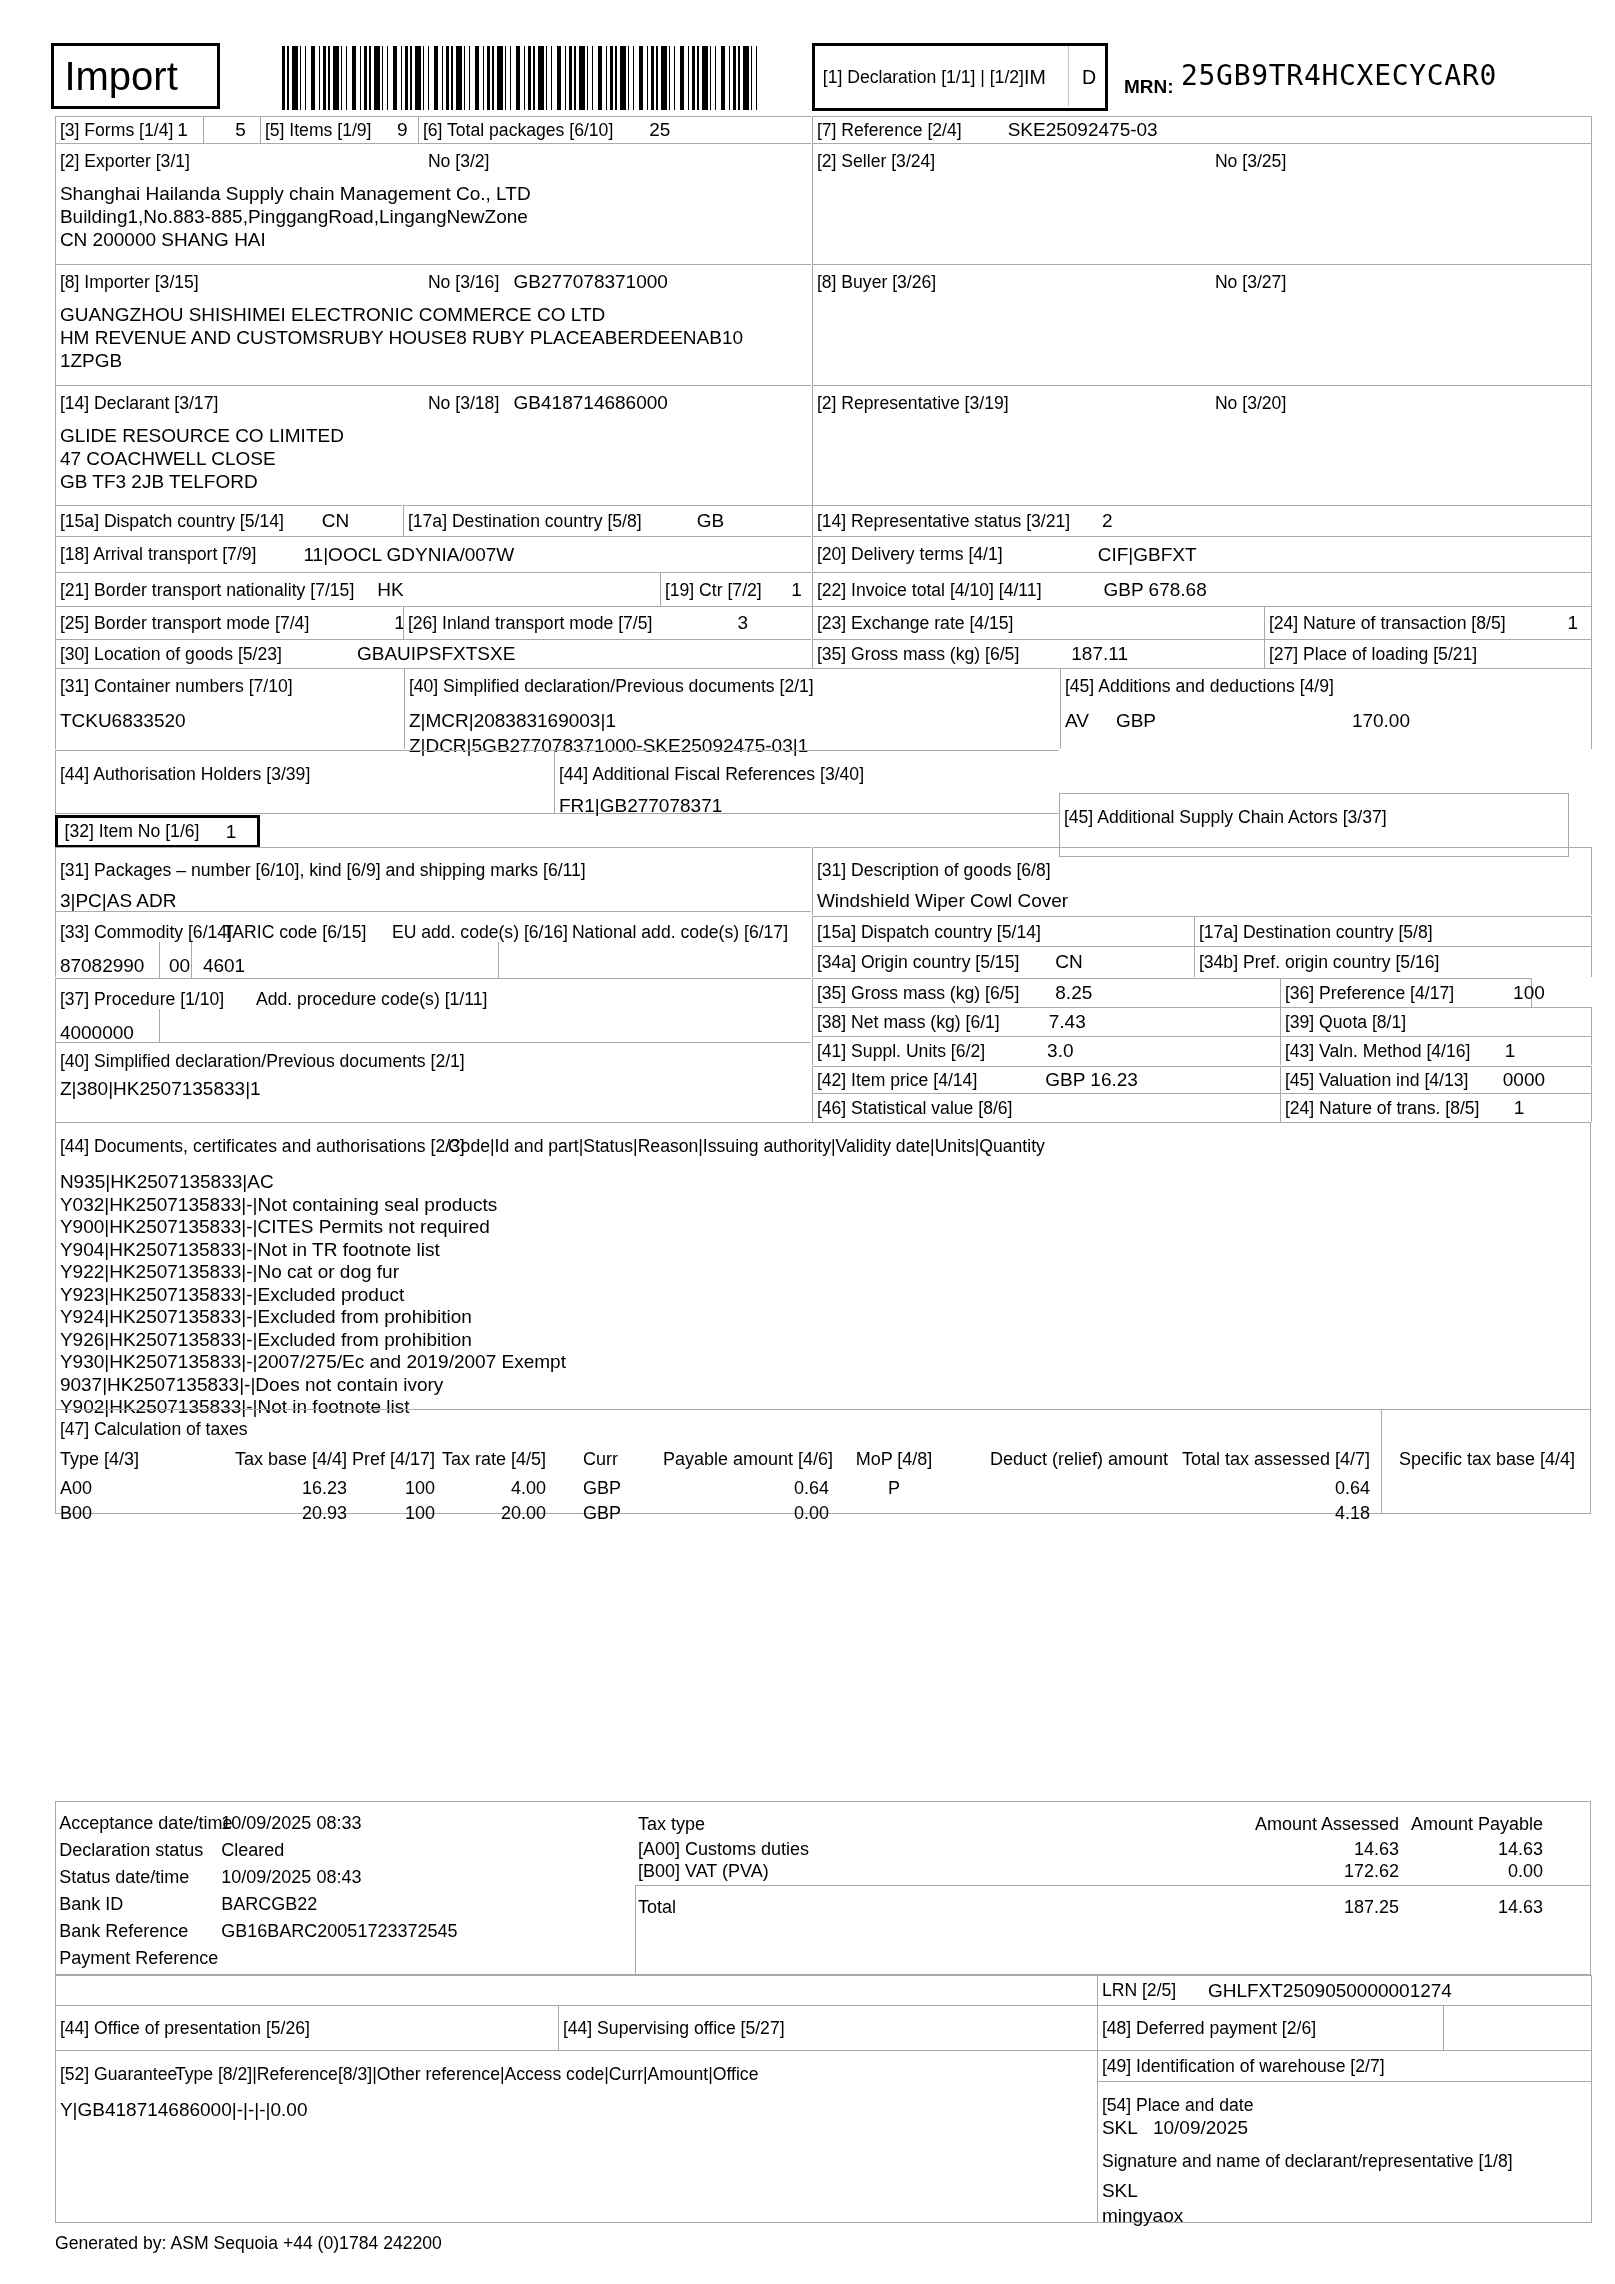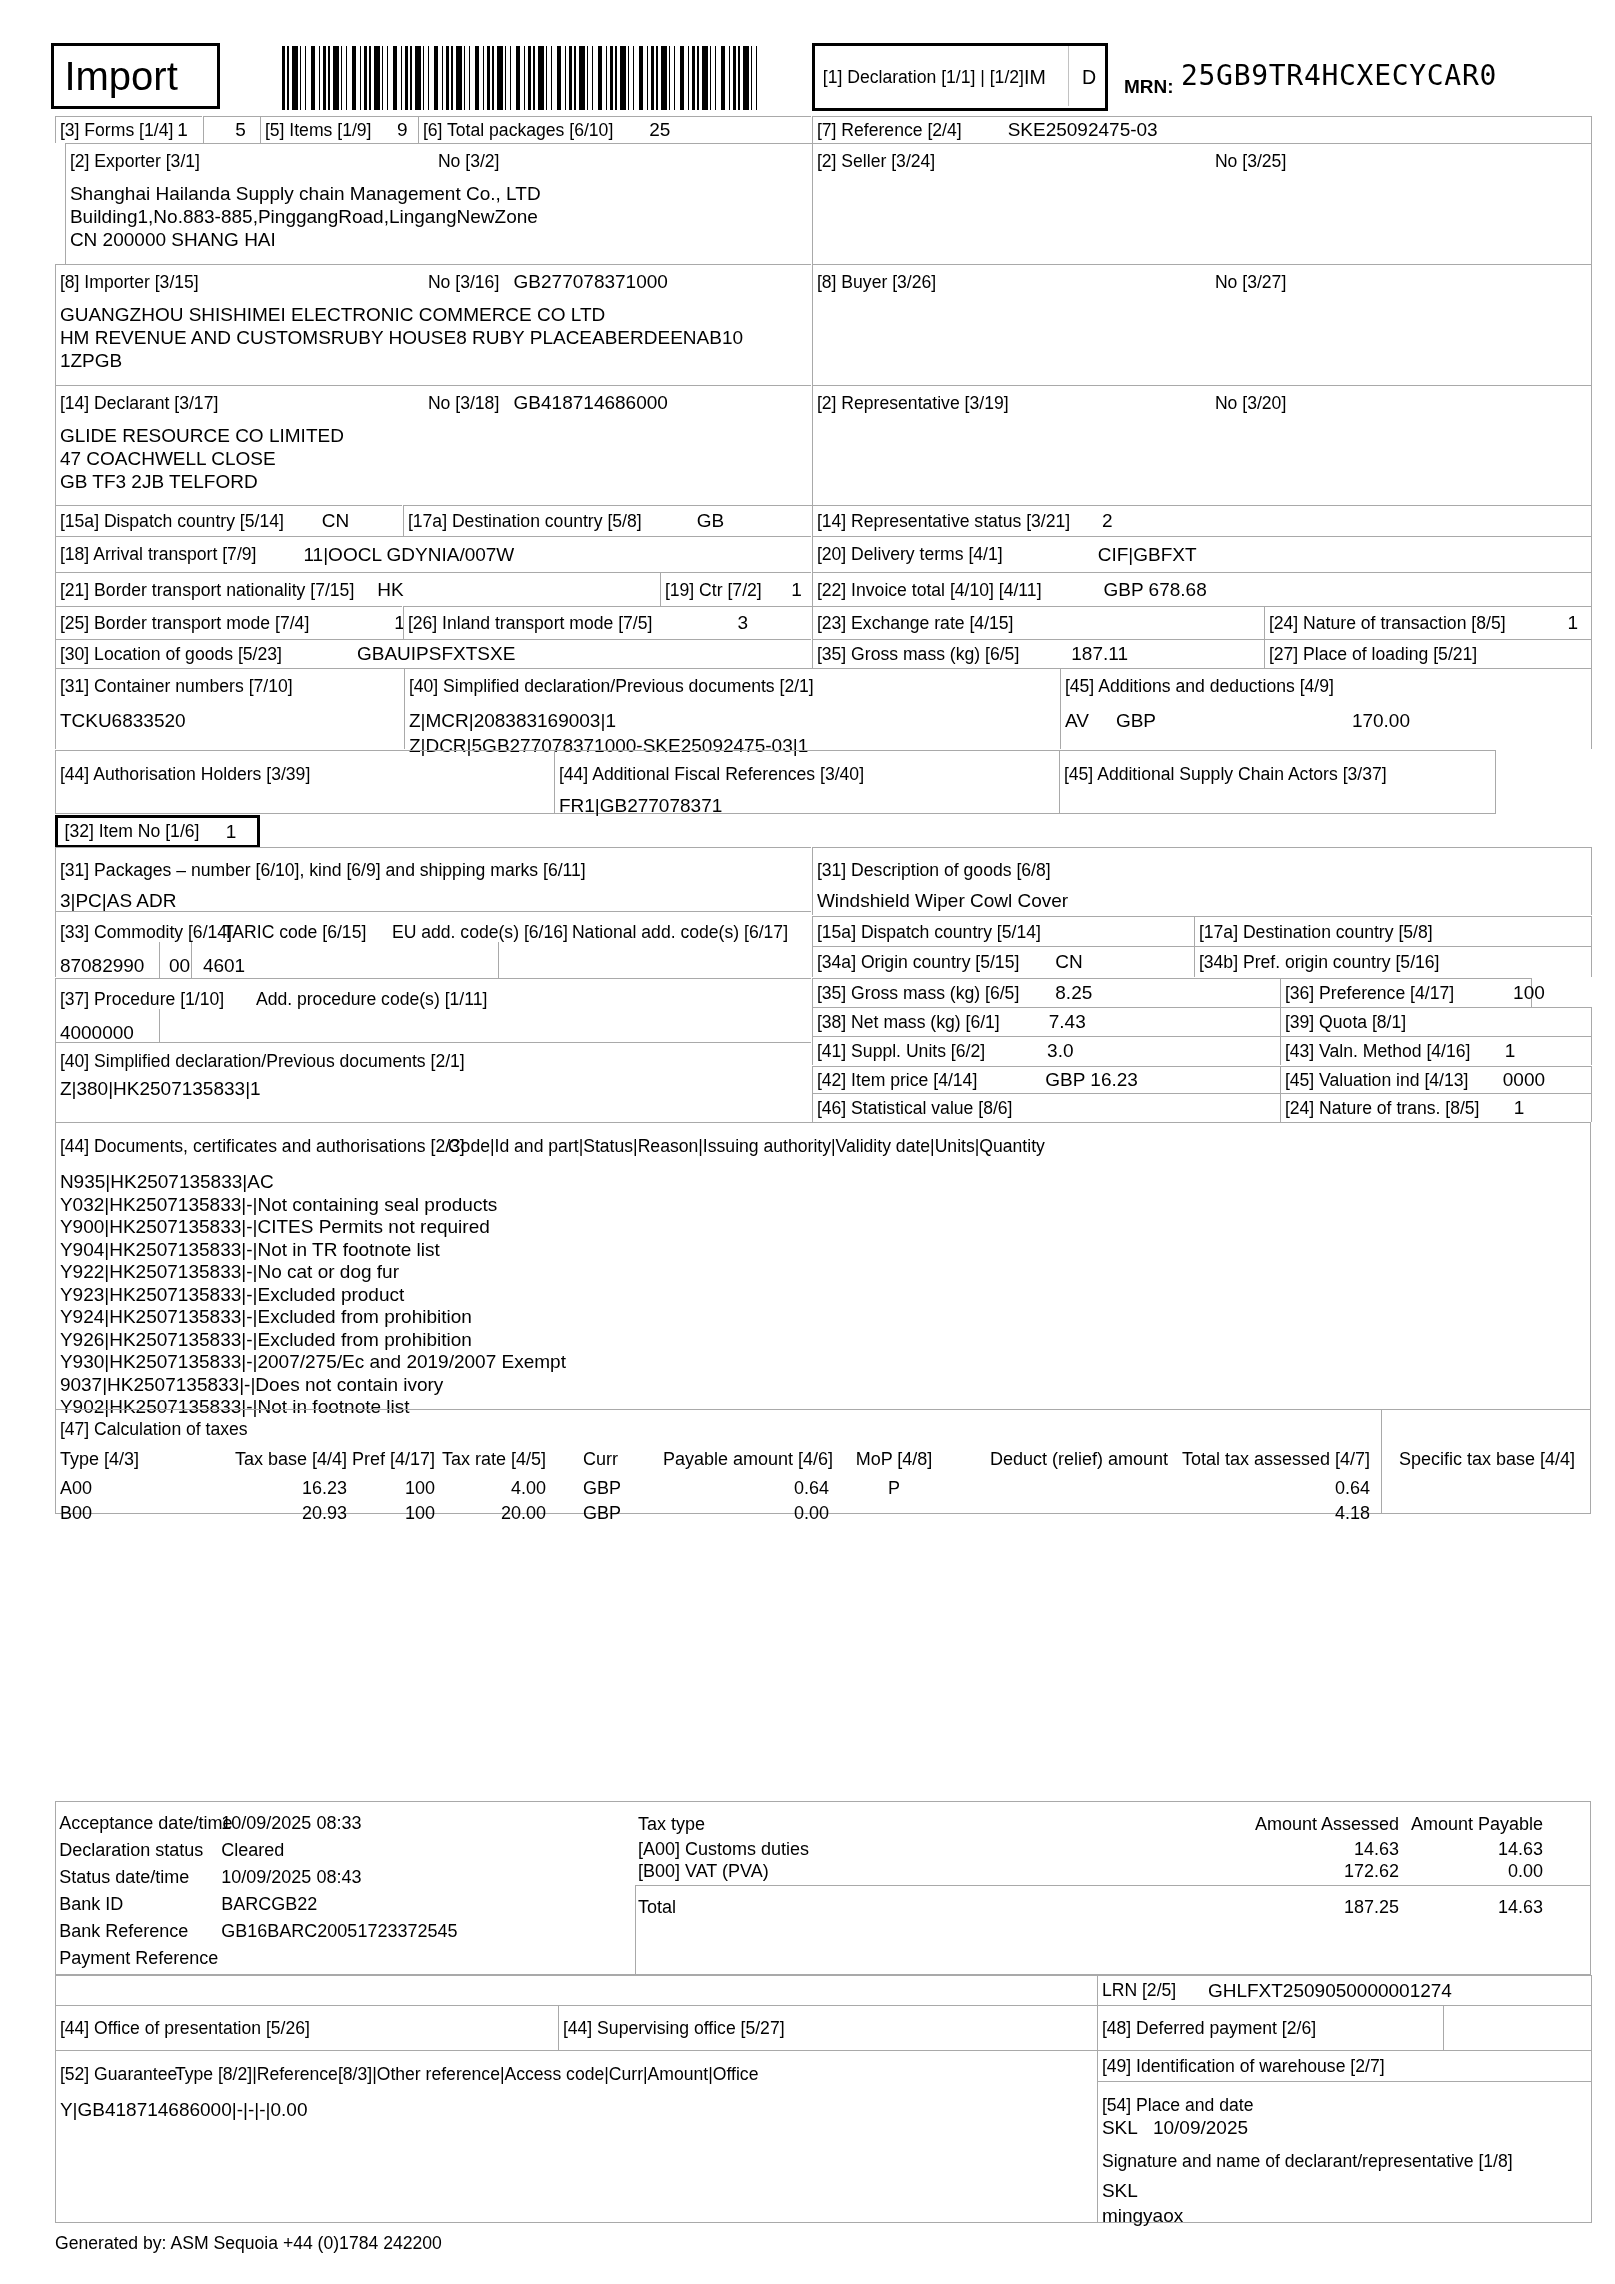--- a/index.html
+++ b/index.html
@@ -64,21 +64,21 @@
   </div>
   <div class="cell rowc" style="left:418px;top:116px;width:393px;height:27px">
     <span class="lab">[6] Total packages [6/10]</span>
     <span class="val" style="margin-left:36px">25</span>
   </div>
   <div class="cell rowc bR" style="left:812px;top:116px;width:780px;height:27px">
     <span class="lab">[7] Reference [2/4]</span>
     <span class="val" style="margin-left:26px">SKE25092475-03</span>
   </div>
 
-  <div class="cell blkc" style="left:65px;top:143px;width:756px;height:121px">
+  <div class="cell blkc" style="left:55px;top:143px;width:756px;height:121px">
     <div class="hdr">
       <span class="lab">[2] Exporter [3/1]</span>
       <span class="no" style="left:368px">
         <span class="lab">No [3/2]</span>
         <span class="val nv"></span>
       </span>
     </div>
     <div class="addr">
       <div>Shanghai Hailanda Supply chain Management Co., LTD</div>
       <div>Building1,No.883-885,PinggangRoad,LingangNewZone</div>
@@ -221,21 +221,21 @@
     </div>
   </div>
 
   <div class="cell blkc bB" style="left:55px;top:750px;width:499px;height:64px">
     <div class="lab" style="margin-top:6.5px">[44] Authorisation Holders [3/39]</div>
   </div>
   <div class="cell blkc bB" style="left:554px;top:750px;width:505px;height:64px">
     <div class="lab" style="margin-top:6.5px">[44] Additional Fiscal References [3/40]</div>
     <div class="val" style="margin-top:10.4px">FR1|GB277078371</div>
   </div>
-  <div class="cell blkc bR bB" style="left:1059px;top:750px;width:437px;height:64px">
+  <div class="cell blkc bR bB" style="left:1059px;top:793px;width:510px;height:64px">
     <div class="lab" style="margin-top:6.5px">[45] Additional Supply Chain Actors [3/37]</div>
   </div>
 
   <div class="thickbox" style="left:55px;top:815px;width:205px;height:33px;display:flex;align-items:center;padding:0 6.5px">
     <span class="lab">[32] Item No [1/6]</span>
     <span class="val mlauto" style="margin-right:14.3px">1</span>
   </div>
 
   <div class="cell blkc" style="left:55px;top:847px;width:756px;height:64px">
     <div class="lab" style="margin-top:5.2px">[31] Packages – number [6/10], kind [6/9] and shipping marks [6/11]</div>

